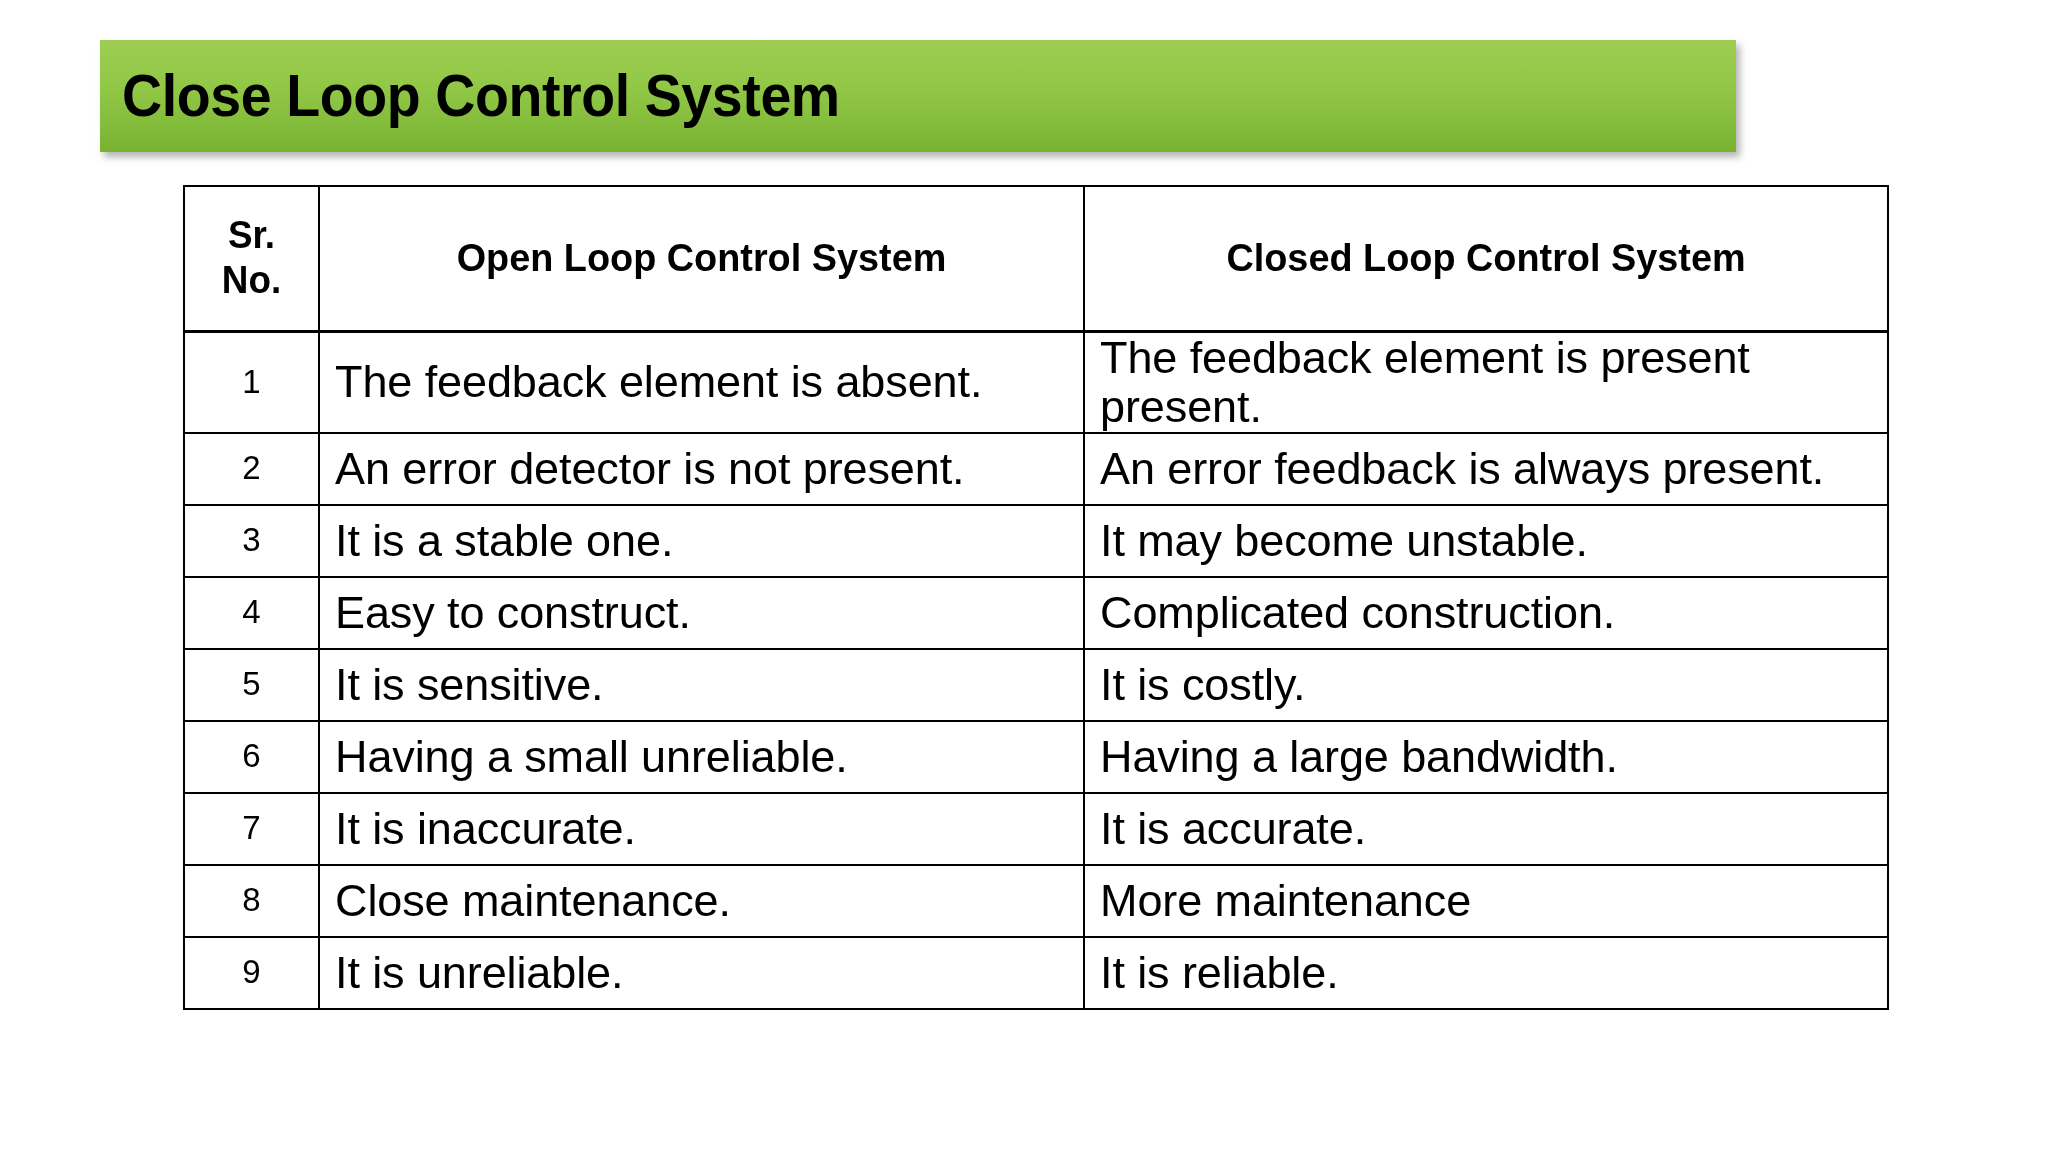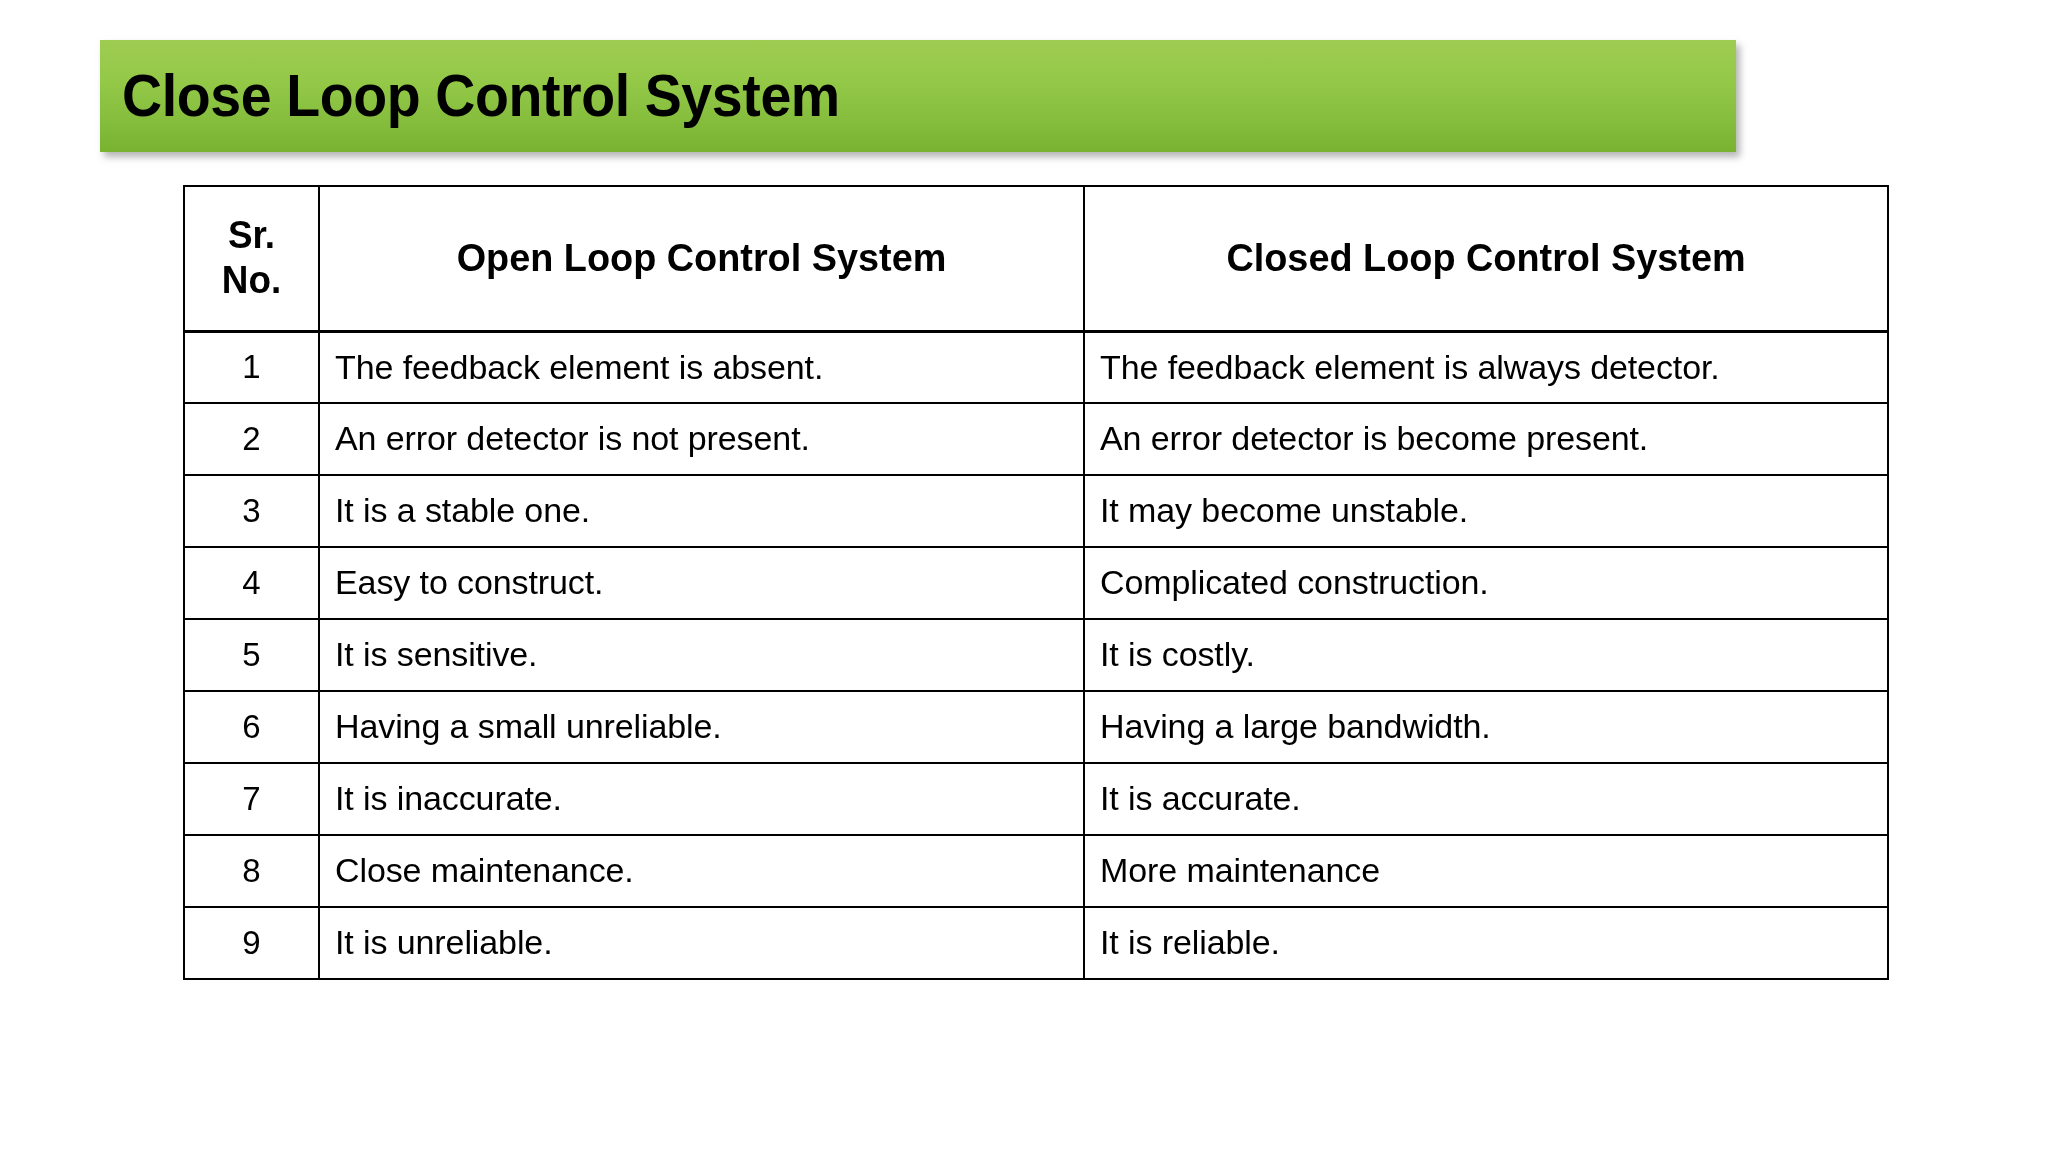--- a/index.html
+++ b/index.html
@@ -76,21 +76,21 @@
     transform: scaleX(0.97);
   }
   #compare-table thead th.th-sr {
     font-size: 38px;
   }
   .th-sr-line { display: block; }
 
   
   #compare-table tbody tr { height: 72px; }
   #compare-table tbody td {
-    font-size: 34px;
+    font-size: 45px;
     font-weight: normal;
     line-height: 1.1;
   }
   #compare-table tbody td.cell-sr {
     text-align: center;
     font-size: 33px;
   }
   #compare-table tbody td.cell-text {
     text-align: left;
     padding-left: 15px;
@@ -118,26 +118,26 @@
         <span class="th-sr-line">No.</span>
       </th>
       <th>Open Loop Control System</th>
       <th>Closed Loop Control System</th>
     </tr>
   </thead>
   <tbody id="table-body">
       <tr>
         <td class="cell-sr">1</td>
         <td class="cell-text">The feedback element is absent.</td>
-        <td class="cell-text">The feedback element is always detector.</td>
+        <td class="cell-text">The feedback element is present present.</td>
       </tr>
       <tr>
         <td class="cell-sr">2</td>
         <td class="cell-text">An error detector is not present.</td>
-        <td class="cell-text">An error detector is become present.</td>
+        <td class="cell-text">An error feedback is always present.</td>
       </tr>
       <tr>
         <td class="cell-sr">3</td>
         <td class="cell-text">It is a stable one.</td>
         <td class="cell-text">It may become unstable.</td>
       </tr>
       <tr>
         <td class="cell-sr">4</td>
         <td class="cell-text">Easy to construct.</td>
         <td class="cell-text">Complicated construction.</td>

